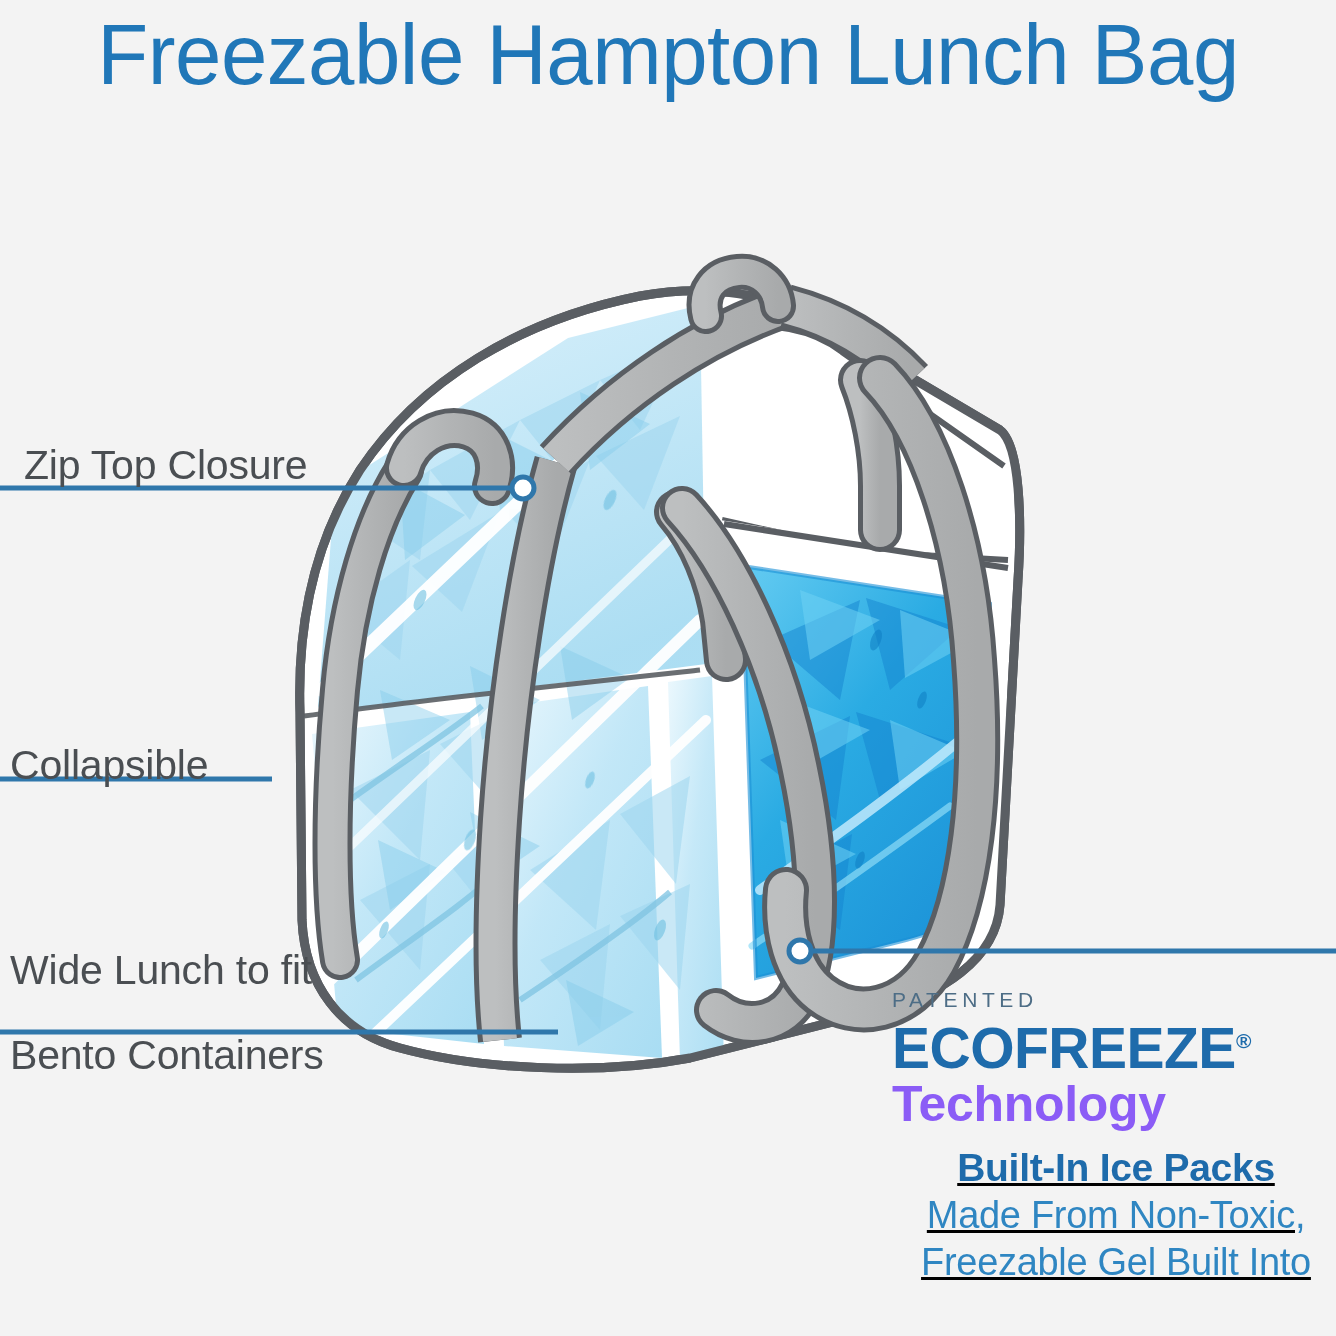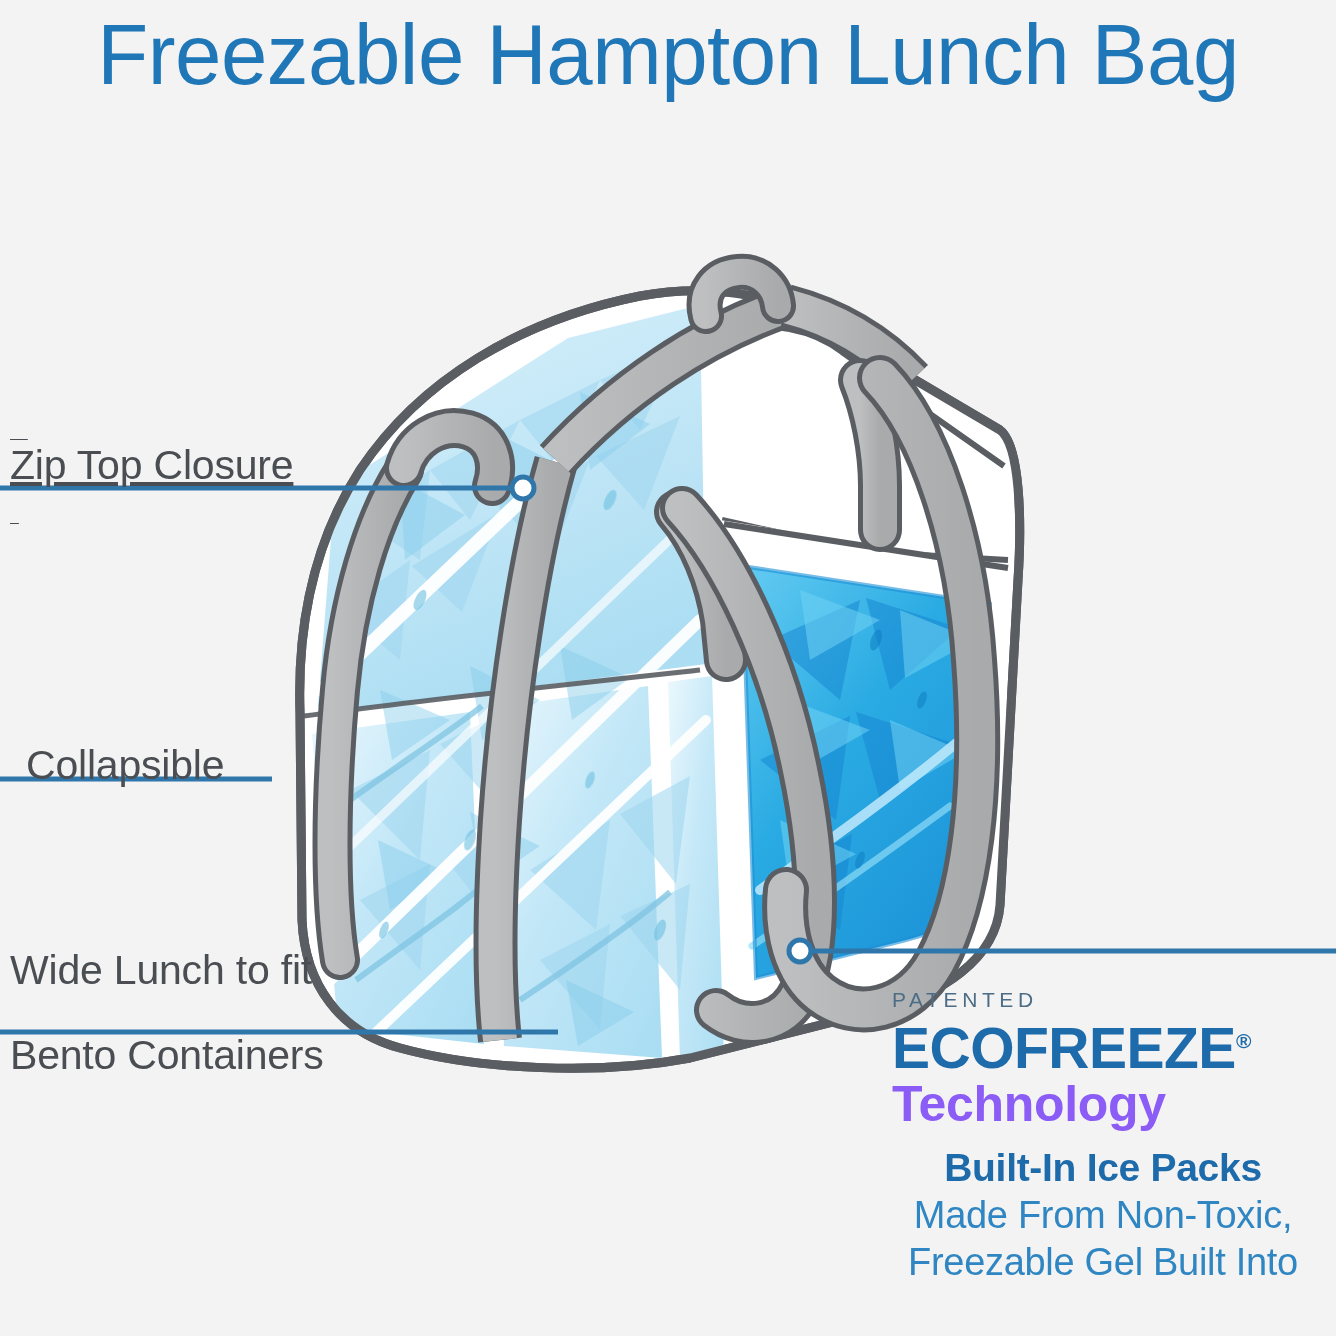--- a/index.html
+++ b/index.html
@@ -53,22 +53,22 @@
     font-weight: 400;
     color: #4a4e52;
     line-height: 1.16;
     white-space: pre;
   }
   .callout-text {
     display: block;
     font-size: 41px;
     letter-spacing: -0.2px;
   }
-  #callout-zip       { left: 10px; top: 405px; text-decoration: underline; }
-  #callout-collapse  { left: 10px; top: 705px; margin-left: 16px; }
+  #callout-zip       { left: 24px; top: 405px; }
+  #callout-collapse  { left: 10px; top: 705px; }
   #callout-widebase  { left: 10px; top: 910px; }
 
   
   #leader-lines {
     position: absolute;
     left: 0;
     top: 0;
     width: 1336px;
     height: 1336px;
     pointer-events: none;
@@ -106,24 +106,25 @@
   #technology-word {
     font-size: 50px;
     font-weight: 700;
     color: #8b5cf6;
     line-height: 1.08;
     letter-spacing: -0.3px;
   }
 
   #feature-block {
     position: absolute;
-    right: 13px;
+    right: 0;
     top: 1144px;
     width: 440px;
     text-align: center;
+    text-decoration: underline;
   }
   #feature-heading {
     font-size: 39px;
     font-weight: 700;
     color: #1e6bab;
     line-height: 1.22;
     letter-spacing: -0.3px;
   }
   .feature-line {
     font-size: 38px;

